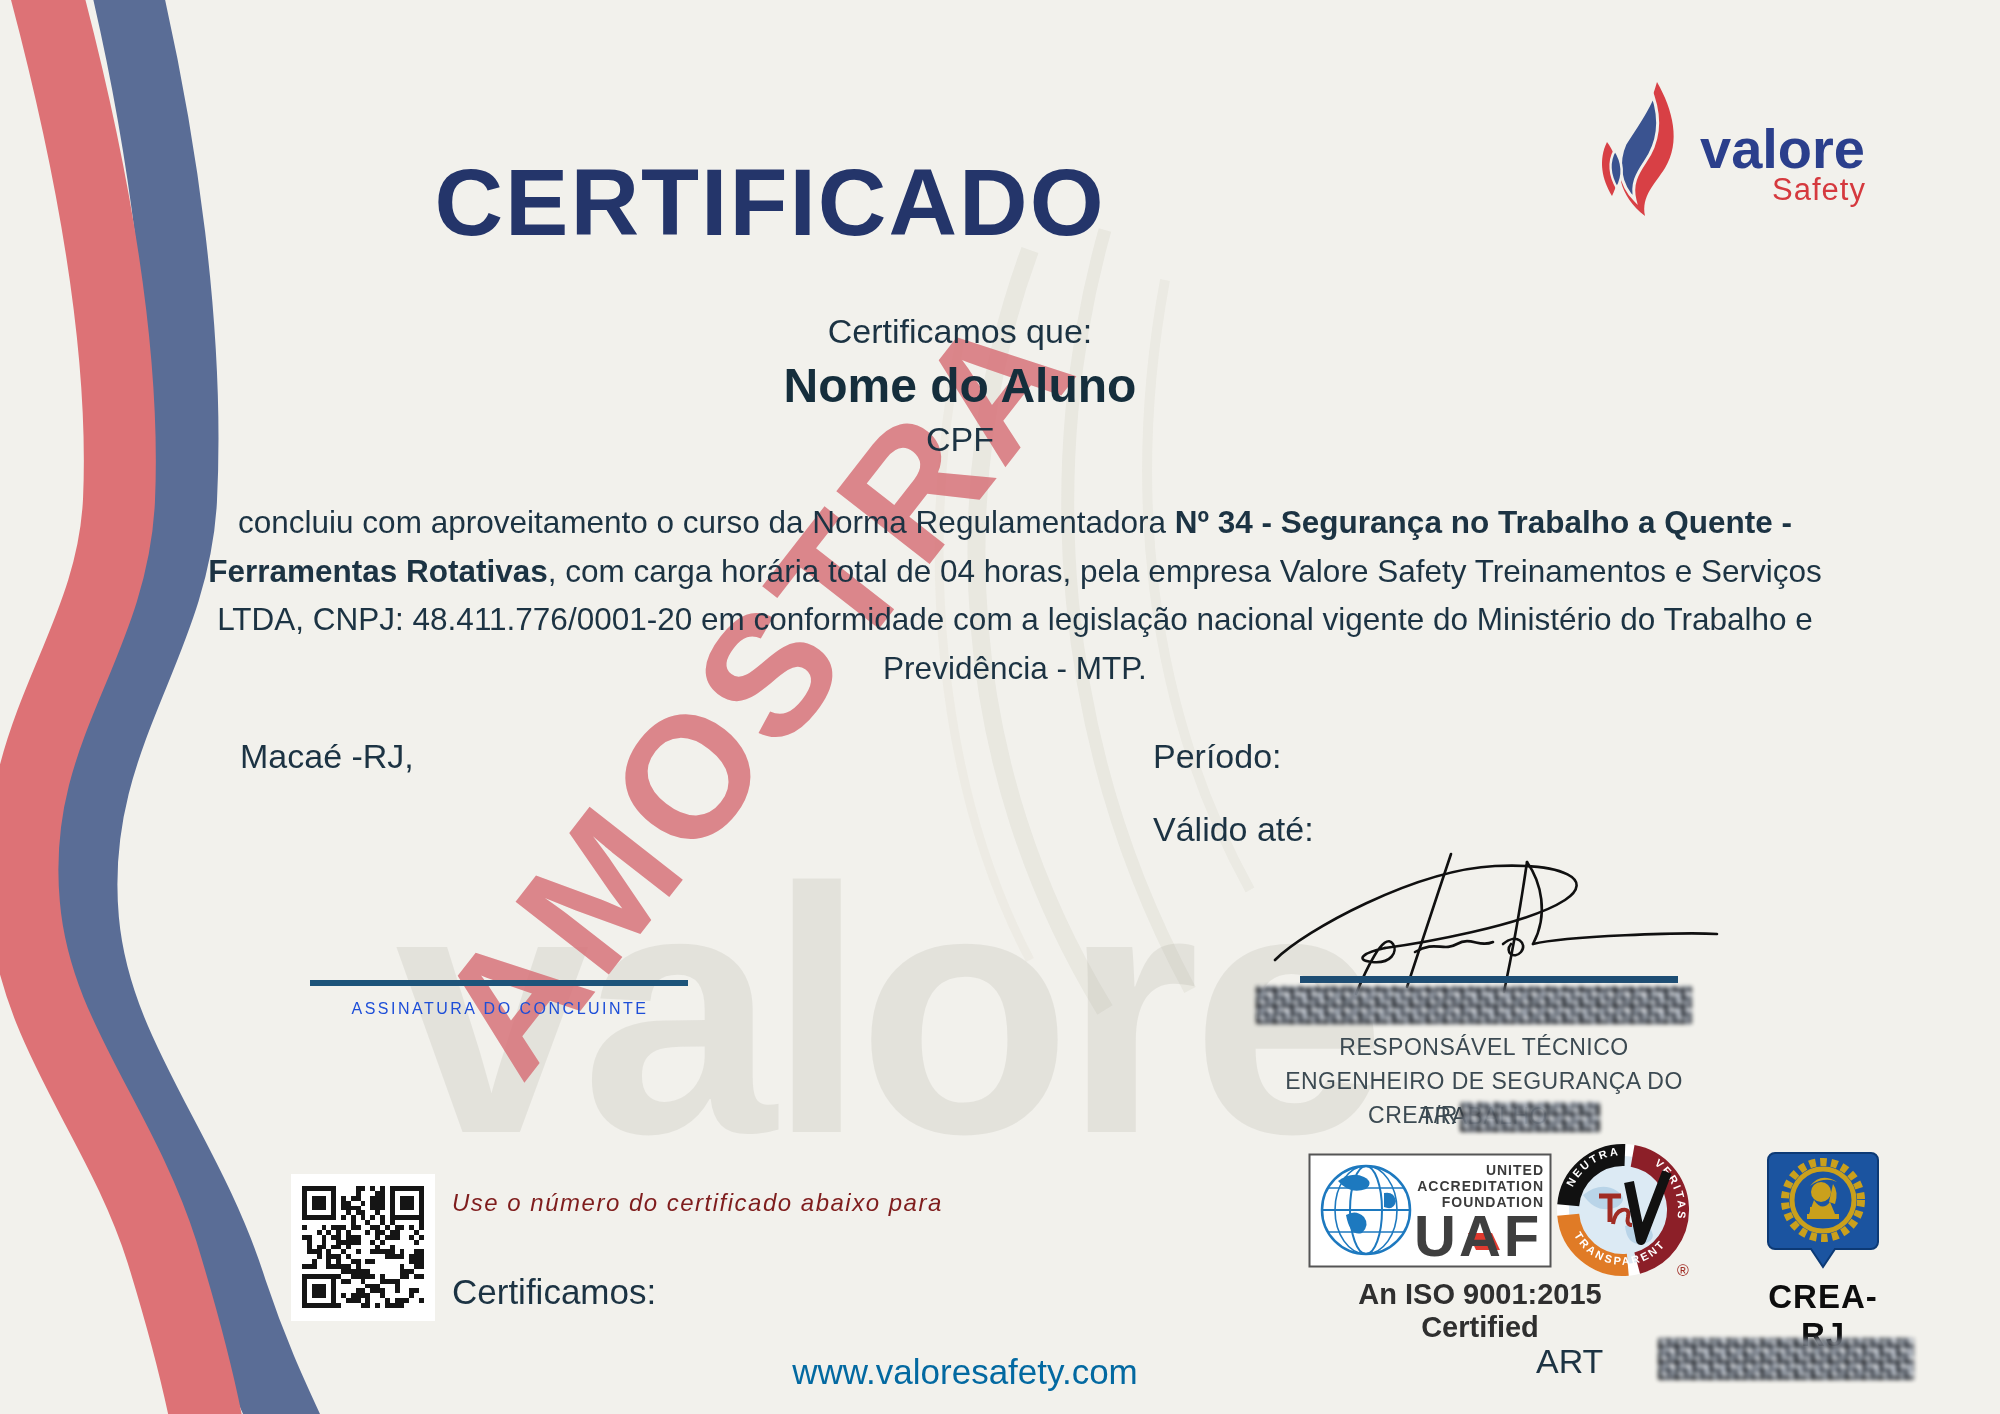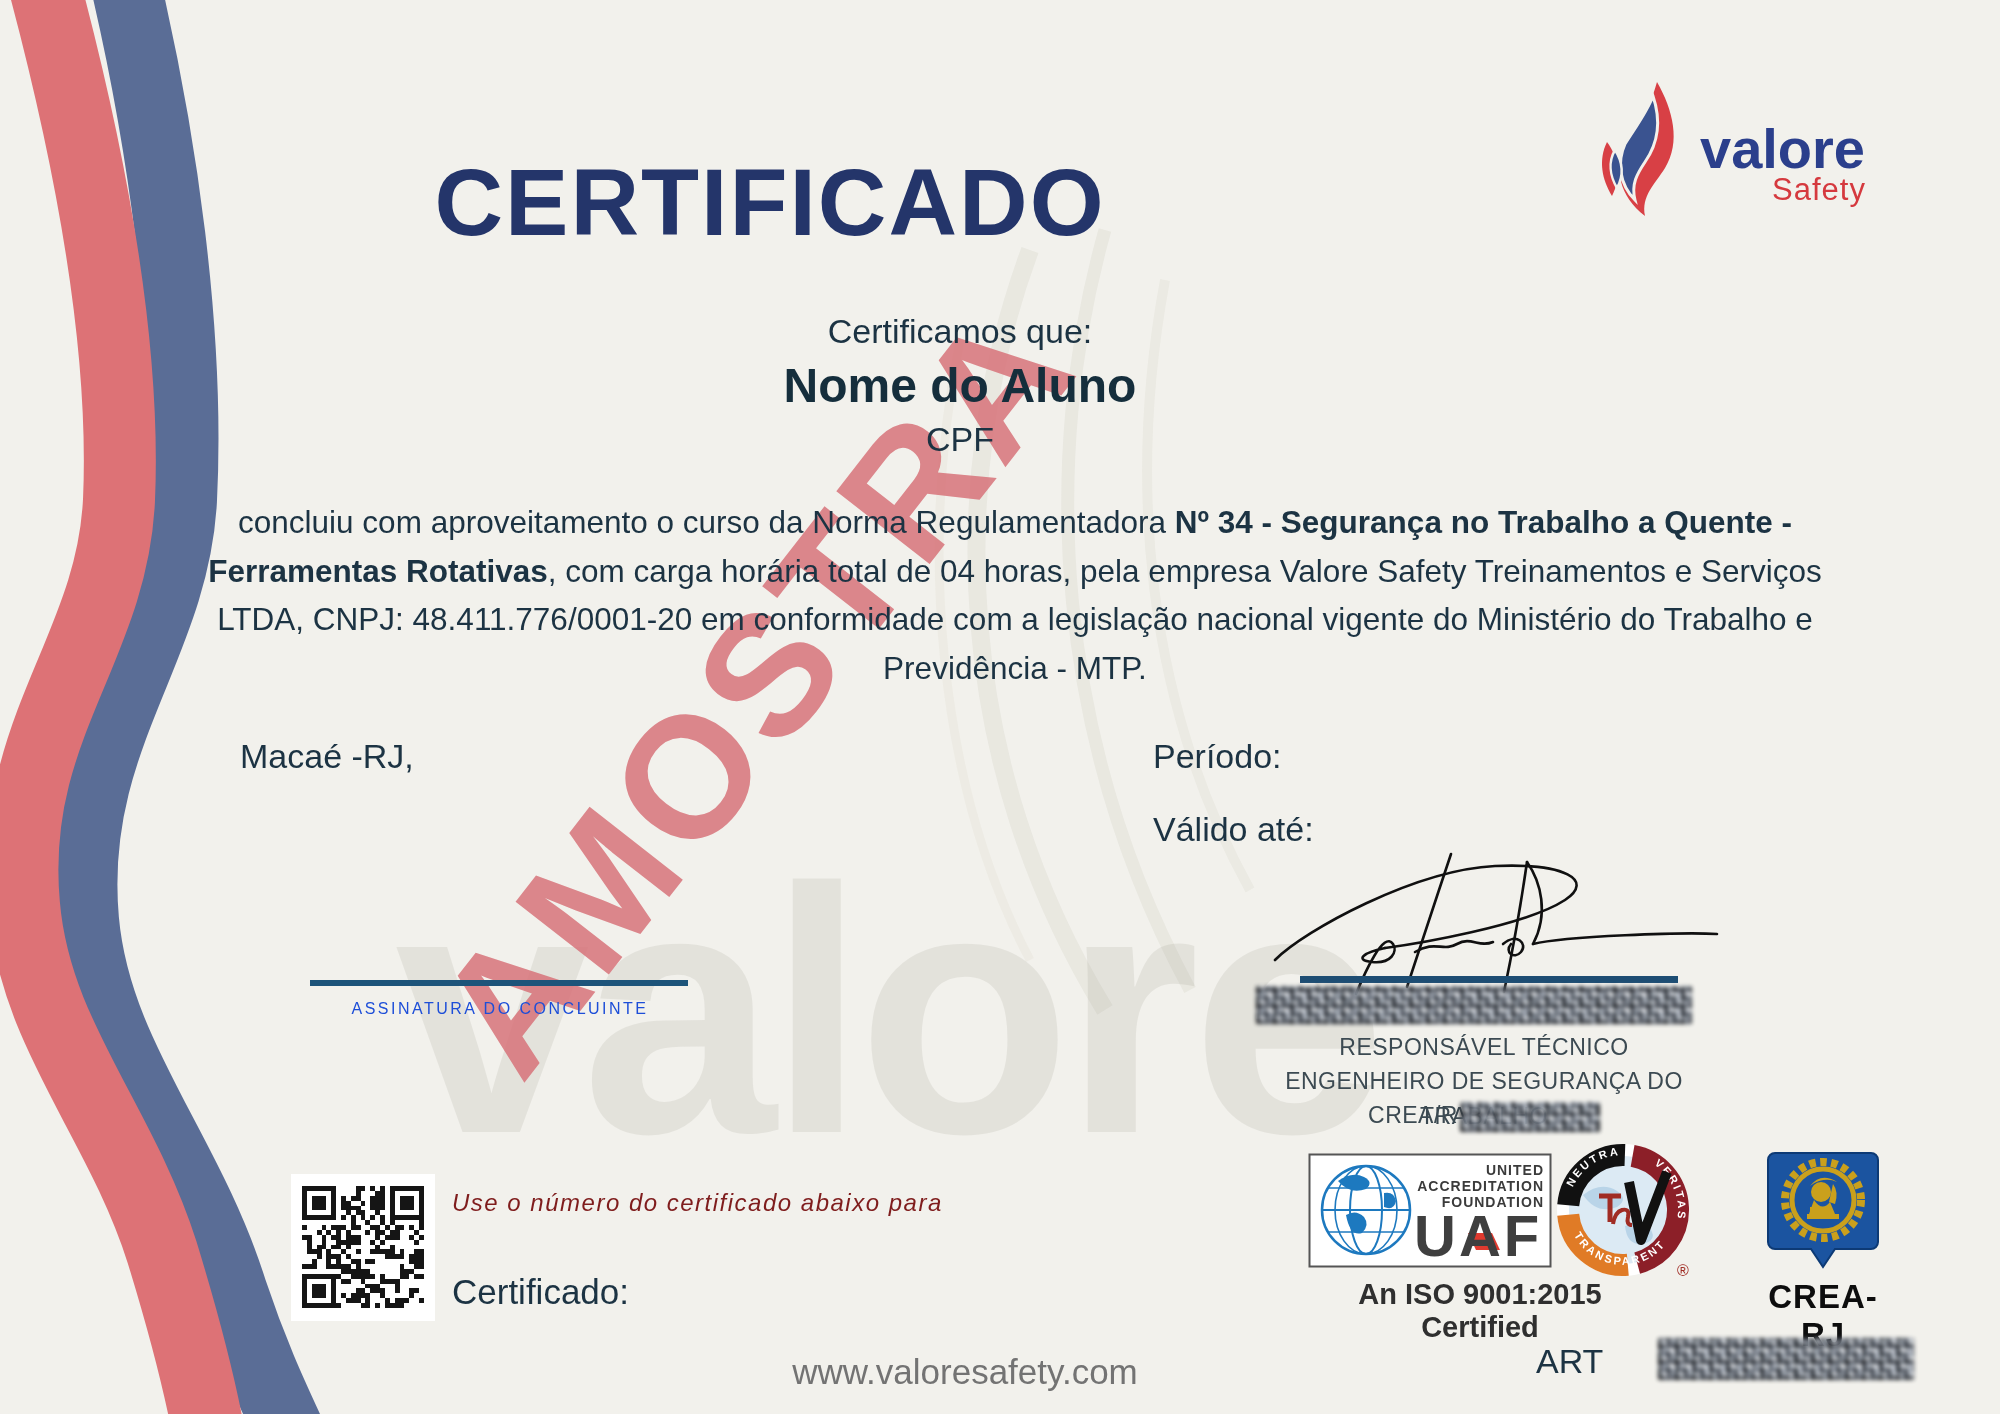--- a/index.html
+++ b/index.html
@@ -26,21 +26,21 @@
   .qr-caption{font-size:24px;font-style:italic;letter-spacing:1.5px;line-height:34px;color:#7f1d1d;}
   .qr-certlabel{font-size:35px;color:#1c3343;}
   #amostra{font-size:172px;font-weight:bold;letter-spacing:6px;color:#d76f76;opacity:.82;
            transform:rotate(-52deg);transform-origin:50% 50%;white-space:nowrap;}
   #brand-watermark{font-size:350px;font-weight:bold;letter-spacing:-8px;color:#8e8c7d;opacity:.14;white-space:nowrap;}
   .logo-word{font-size:56px;font-weight:bold;color:#2b3f8c;letter-spacing:0px;}
   .logo-sub{font-size:31px;font-weight:normal;color:#d5393e;letter-spacing:1px;}
   .iso-label{font-size:29px;font-weight:bold;color:#2f2f2f;}
   .crea-label{font-size:33px;font-weight:bold;color:#0d0d0d;letter-spacing:1px;}
   .art-label{font-size:34px;color:#1c3343;}
-  #site{font-size:35px;color:#737373;}
+  #site{font-size:35px;color:#0369a1;}
 </style>
 </head>
 <body>
 
 <div id="page">
 
   <svg class="abs z1" style="left:0;top:0;width:360px;height:1414px" viewBox="0 0 360 1414" fill="none">
     <path d="M 115 -60 C 165 140, 190 340, 182 500 C 174 650, 68 740, 84 920 C 96 1055, 188 1150, 232 1290 C 257 1365, 280 1410, 298 1450" stroke="#5a6d96" stroke-width="70"></path>
     <path d="M 32 -60 C 88 140, 126 340, 119 500 C 112 650, 8 730, 24 905 C 35 1035, 120 1120, 162 1252 C 186 1330, 200 1385, 210 1440" stroke="#dd7276" stroke-width="72"></path>
   </svg>
@@ -403,21 +403,21 @@
       <rect x="7" y="24" width="1" height="1" fill="#151515"></rect>
       <rect x="12" y="24" width="1" height="1" fill="#151515"></rect>
       <rect x="13" y="24" width="1" height="1" fill="#151515"></rect>
       <rect x="15" y="24" width="1" height="1" fill="#151515"></rect>
       <rect x="17" y="24" width="1" height="1" fill="#151515"></rect>
       <rect x="18" y="24" width="1" height="1" fill="#151515"></rect>
       <rect x="19" y="24" width="1" height="1" fill="#151515"></rect>
       <rect x="20" y="24" width="1" height="1" fill="#151515"></rect>
     </svg>
   <div class="abs z3 qr-caption" style="left:452px;top:1186px">Use o número do certificado abaixo para</div>
-  <div class="abs z3 qr-certlabel" style="left:452px;top:1272px">Certificado:</div>
+  <div class="abs z3 qr-certlabel" style="left:452px;top:1272px">Certificamos:</div>
 
   <svg class="abs z3" style="left:1308px;top:1153px;width:244px;height:115px" viewBox="0 0 244 115">
     <rect x="1.5" y="1.5" width="241" height="112" fill="#ffffff" stroke="#555555" stroke-width="2"></rect>
     <g>
       <circle cx="58" cy="57" r="44" fill="#ffffff" stroke="#1d79bf" stroke-width="2.5"></circle>
       <ellipse cx="58" cy="57" rx="16" ry="44" fill="none" stroke="#1d79bf" stroke-width="2"></ellipse>
       <ellipse cx="58" cy="57" rx="31" ry="44" fill="none" stroke="#1d79bf" stroke-width="1.6"></ellipse>
       <line x1="14" y1="57" x2="102" y2="57" stroke="#1d79bf" stroke-width="2"></line>
       <line x1="19" y1="35" x2="97" y2="35" stroke="#1d79bf" stroke-width="1.6"></line>
       <line x1="19" y1="79" x2="97" y2="79" stroke="#1d79bf" stroke-width="1.6"></line>

